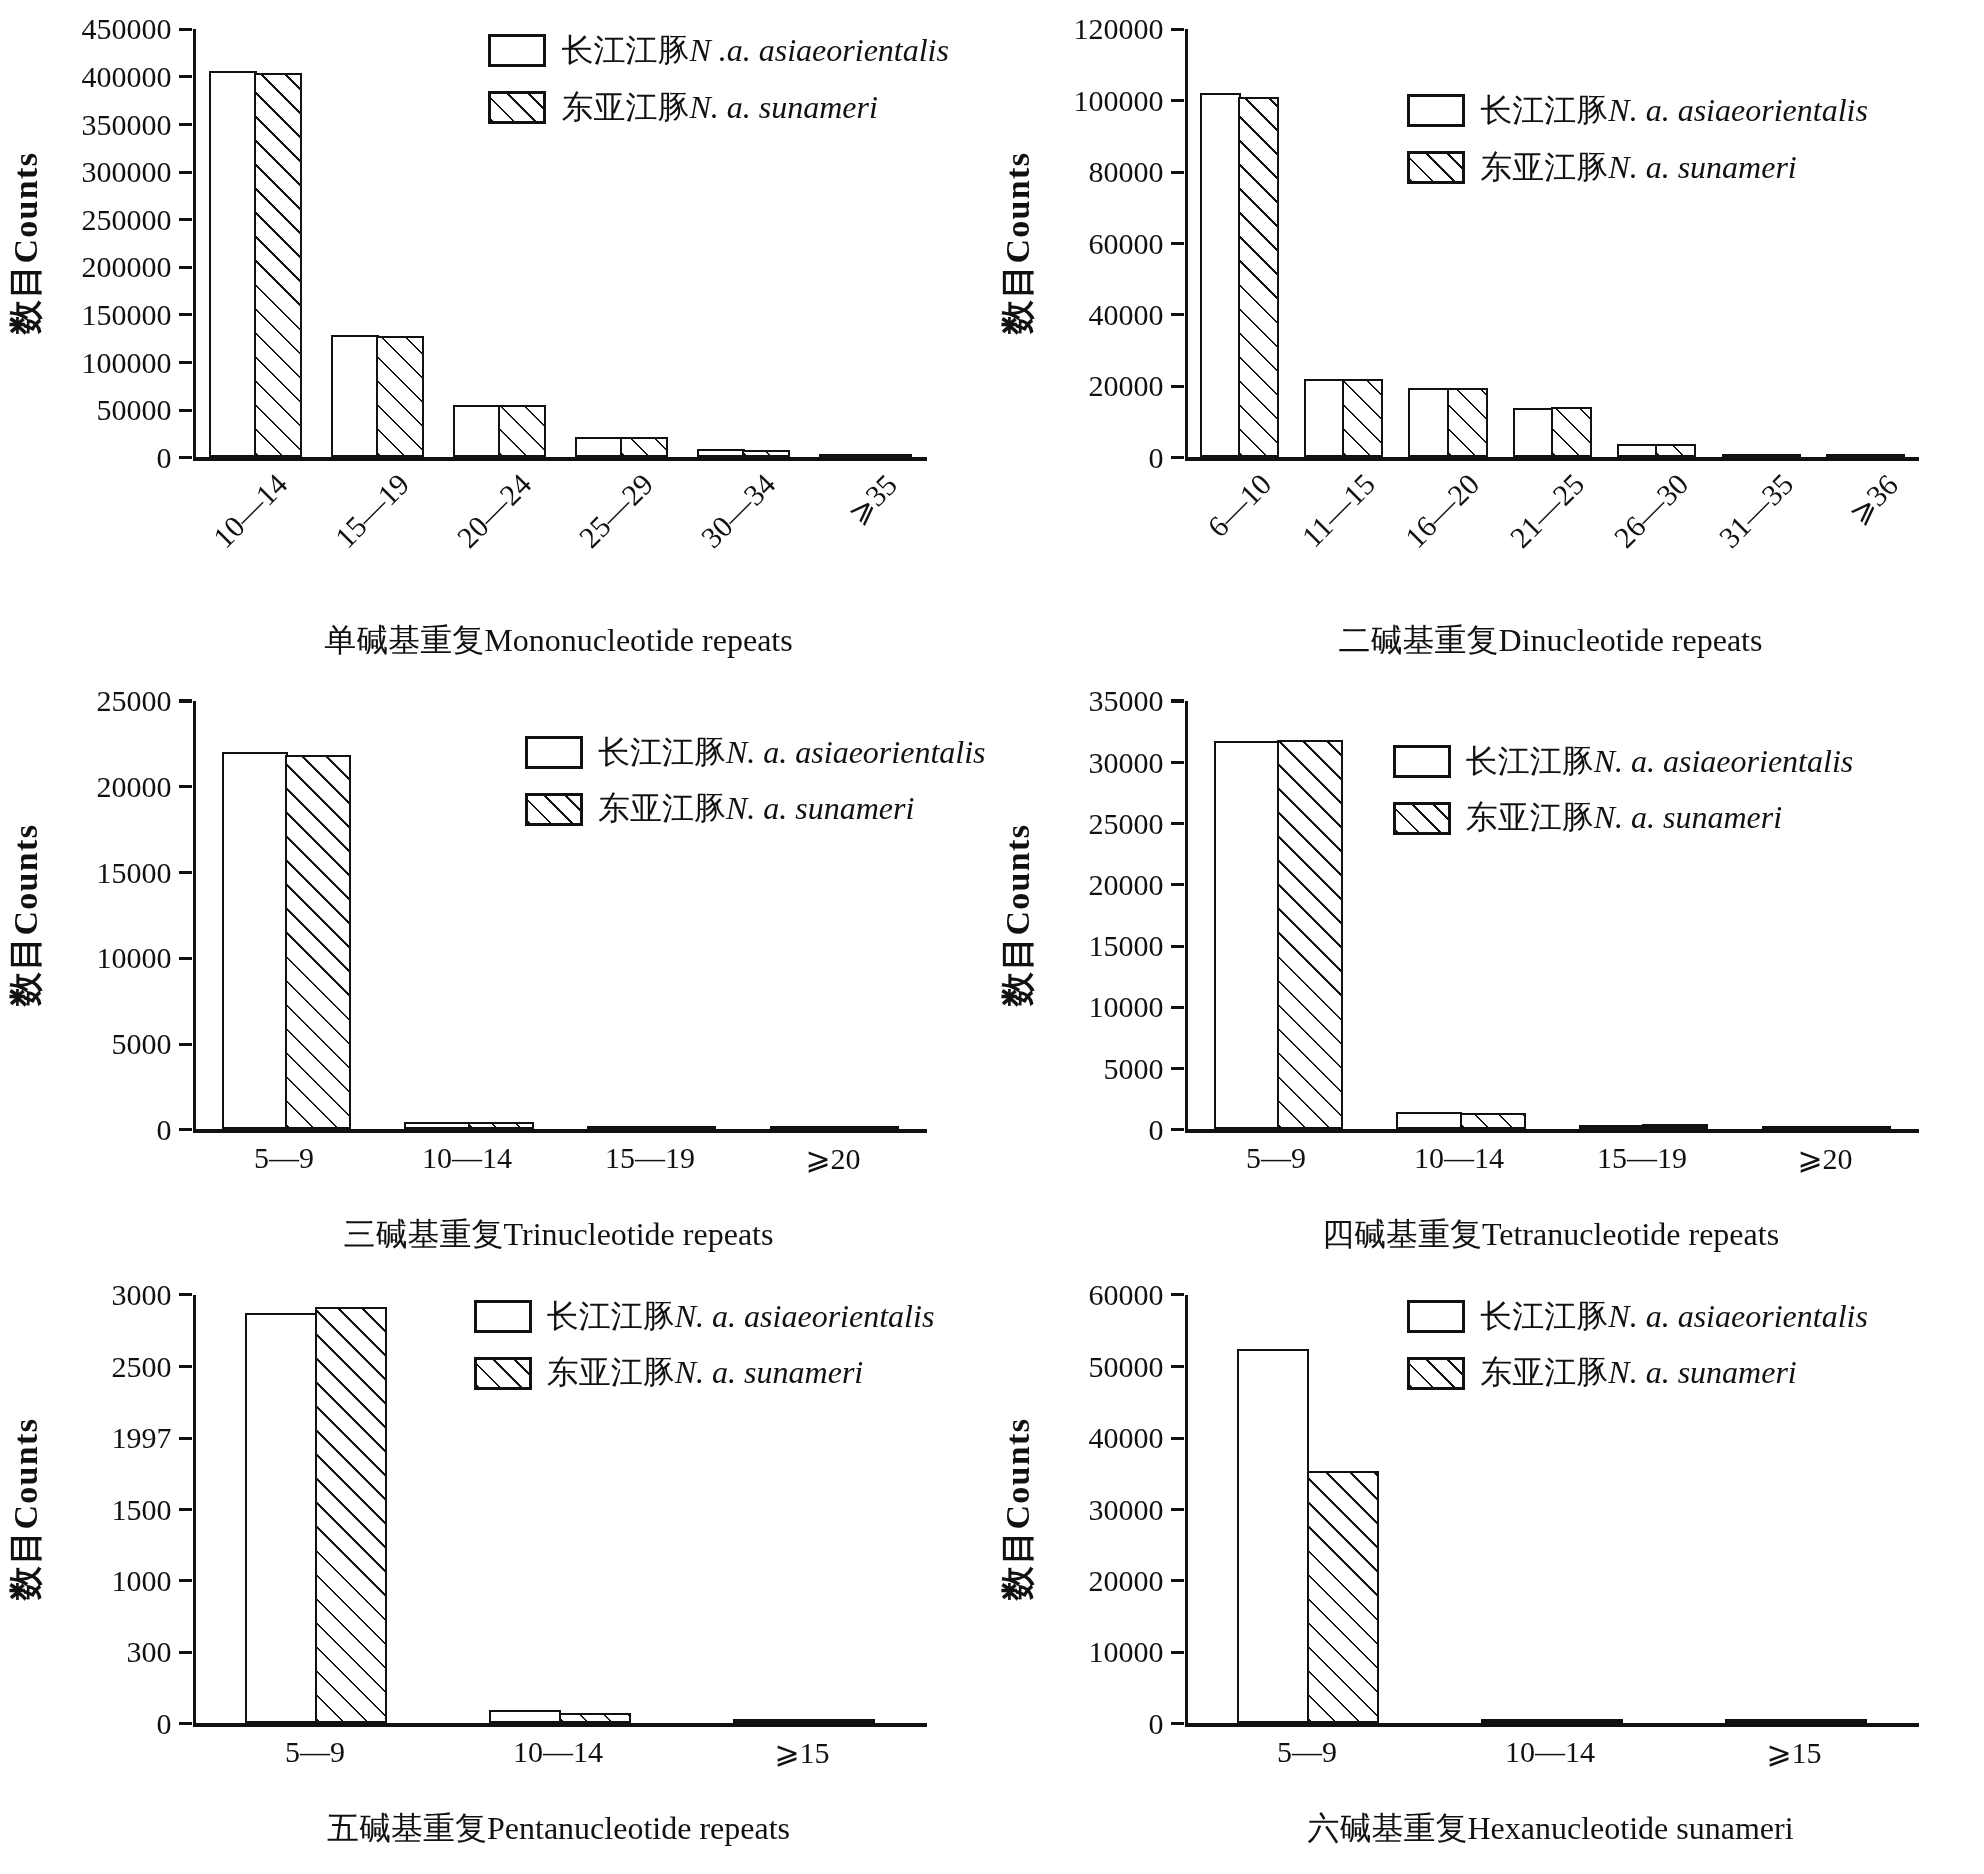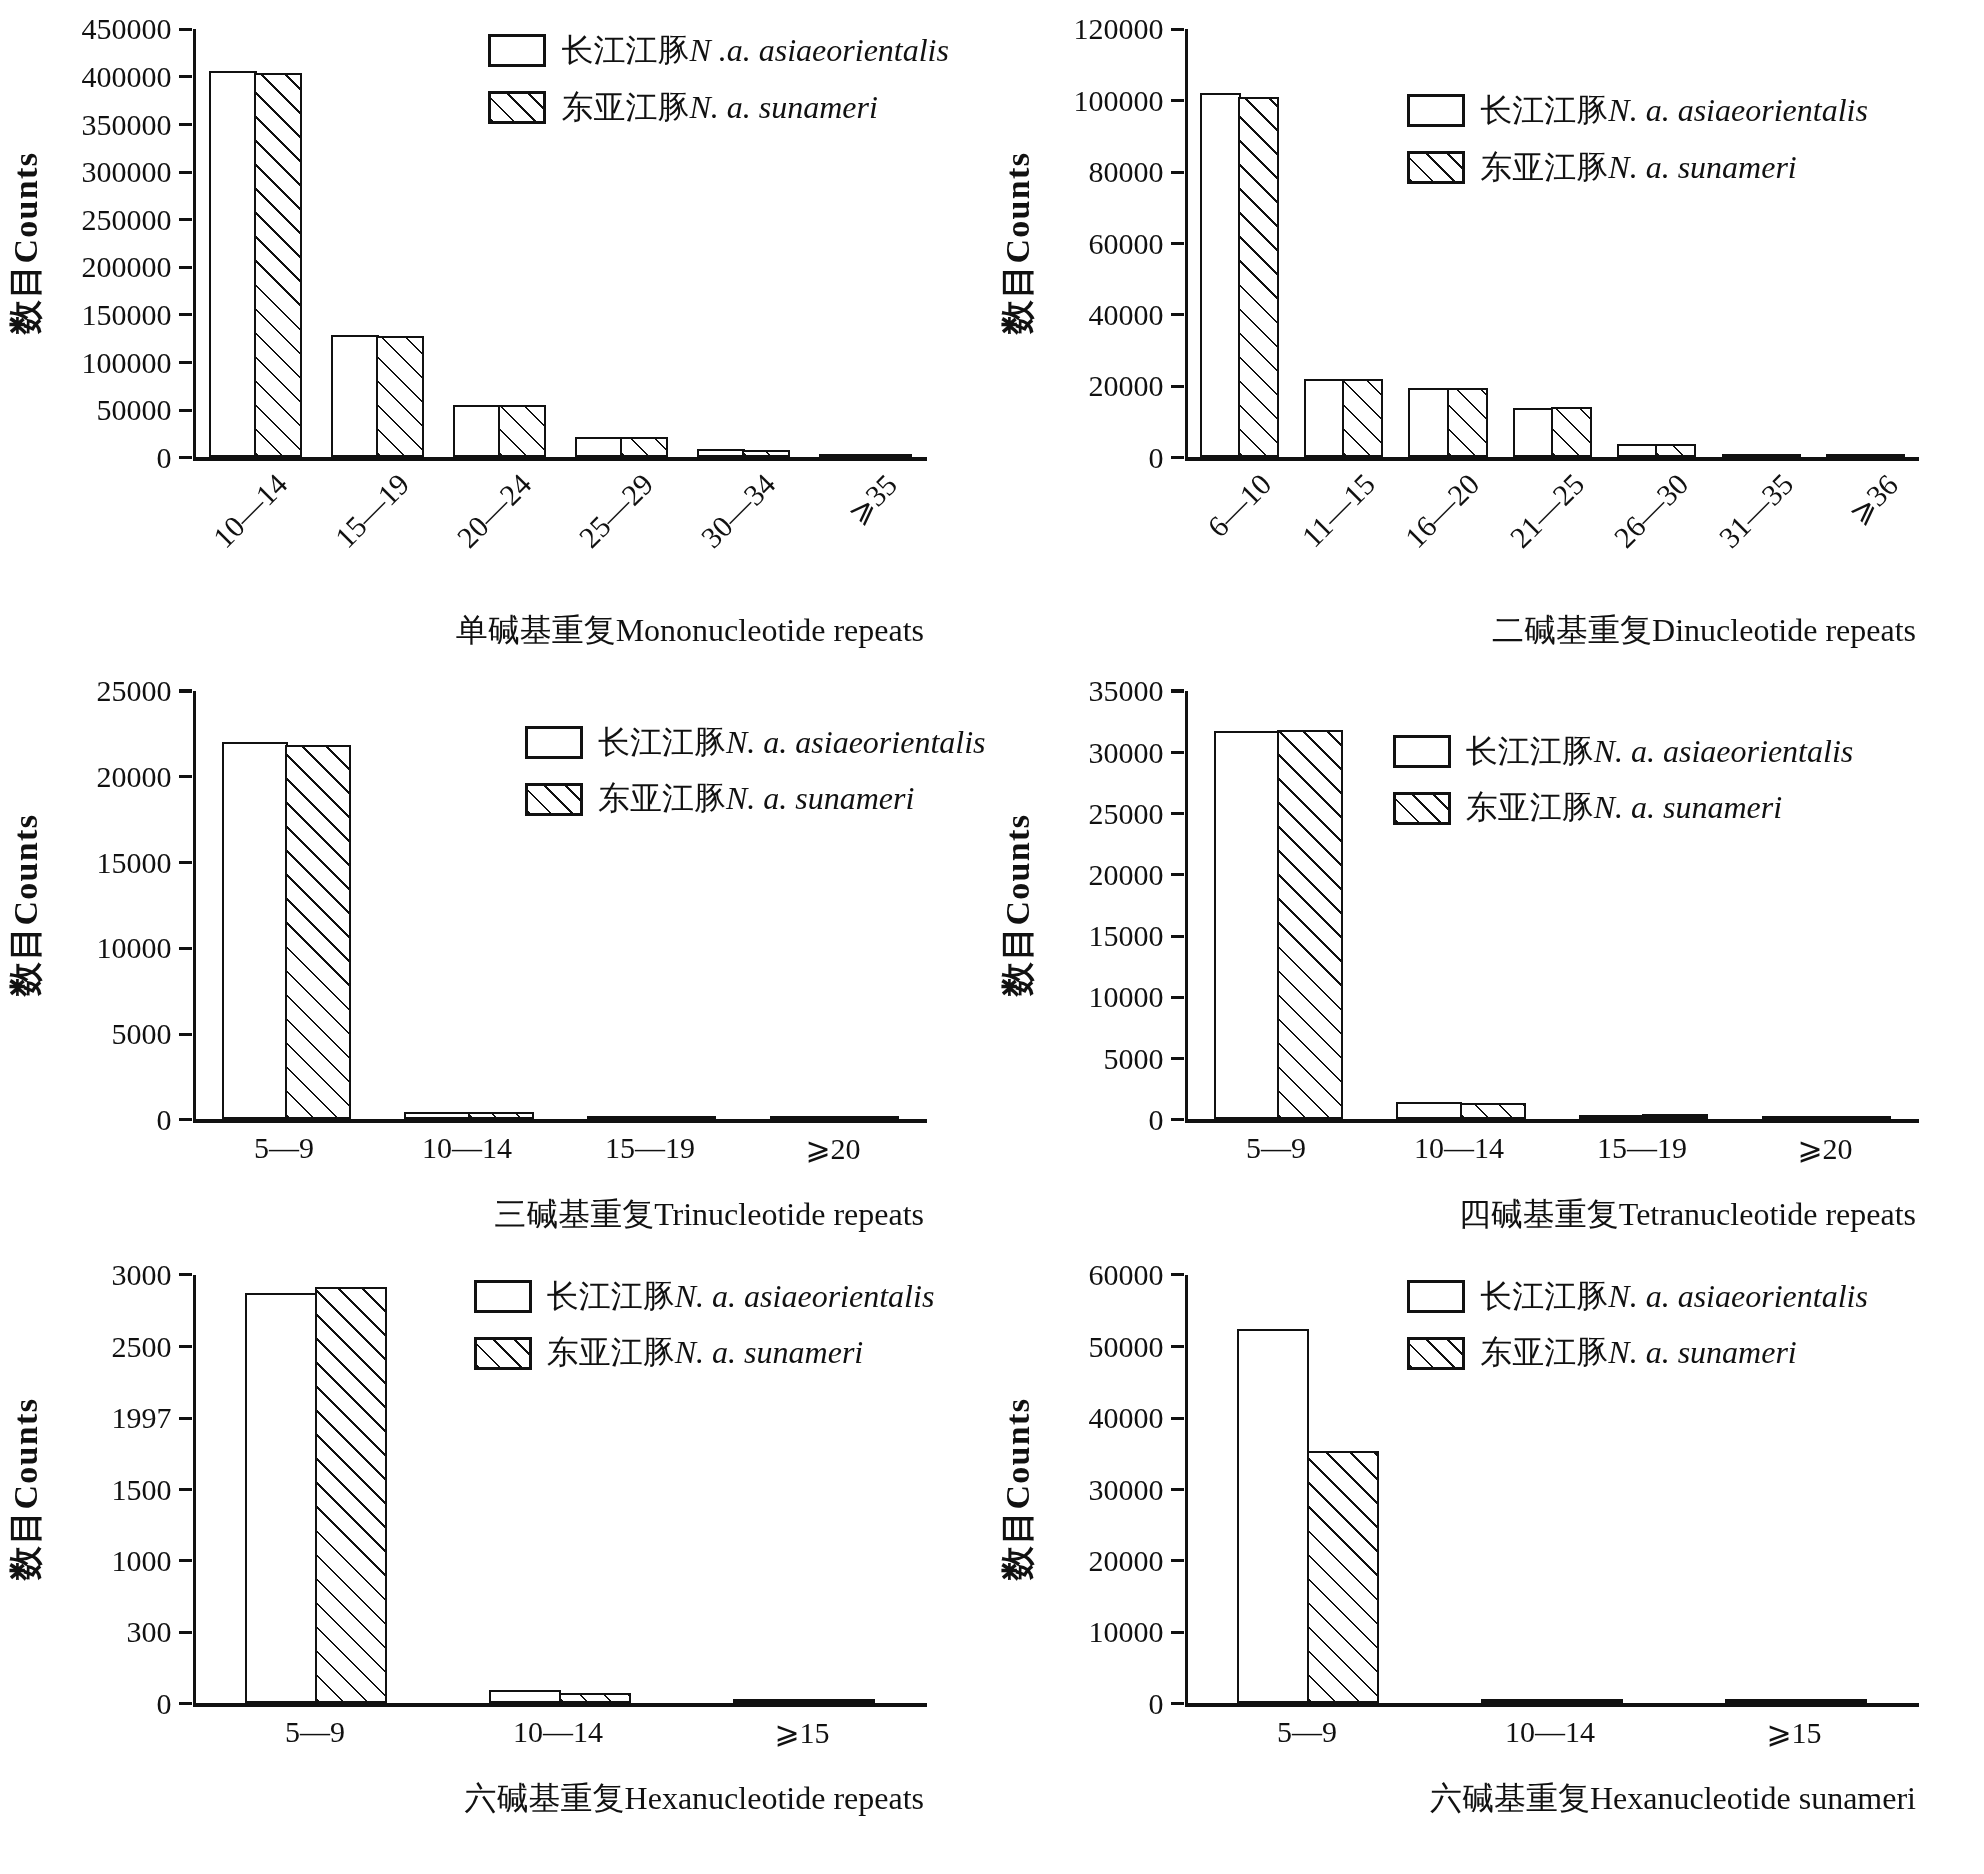--- a/index.html
+++ b/index.html
@@ -110,23 +110,23 @@
     transform:rotate(-45deg);
   }
   .xhor{
     position:absolute;
     white-space:nowrap;
     font-size:30px;
     transform:translateX(-50%);
   }
   .xtitle{
     grid-column:3;grid-row:3;
-    text-align:right;
+    text-align:center;
     font-size:32px;
-    margin-top:10px;
+    margin-top:20px;
     white-space:nowrap;
   }
 </style>
 </head>
 <body>
 
 <div class="grid">
 
   <div class="panel row1">
     <div class="ylabel">
@@ -381,21 +381,21 @@
         <div class="bar" style="left: 293px; width: 72px; height: 12.6px;"></div>
         <div class="bar hatch" style="left: 363px; width: 72px; height: 10px;"></div>
         <div class="bar flat" style="left: 537px; width: 72px; height: 3.2px;"></div>
         <div class="bar hatch flat" style="left: 607px; width: 72px; height: 3.2px;"></div>
       </div>
     <div class="xlabels">
         <span class="xhor" style="left: 122px; top: 12.6px;">5—9</span>
         <span class="xhor" style="left: 365px; top: 12.6px;">10—14</span>
         <span class="xhor" style="left: 609px; top: 12.6px;">⩾15</span>
       </div>
-    <div class="xtitle">六碱基重复Hexanucleotide repeats</div>
+    <div class="xtitle">五碱基重复Pentanucleotide repeats</div>
   </div>
 
   <div class="panel row3">
     <div class="ylabel">
         <span>数目Counts</span>
       </div>
     <div class="yticks">
         <div class="yticklabel" style="top: 411px;">0</div>
         <div class="yticklabel" style="top: 339px;">10000</div>
         <div class="yticklabel" style="top: 268px;">20000</div>

